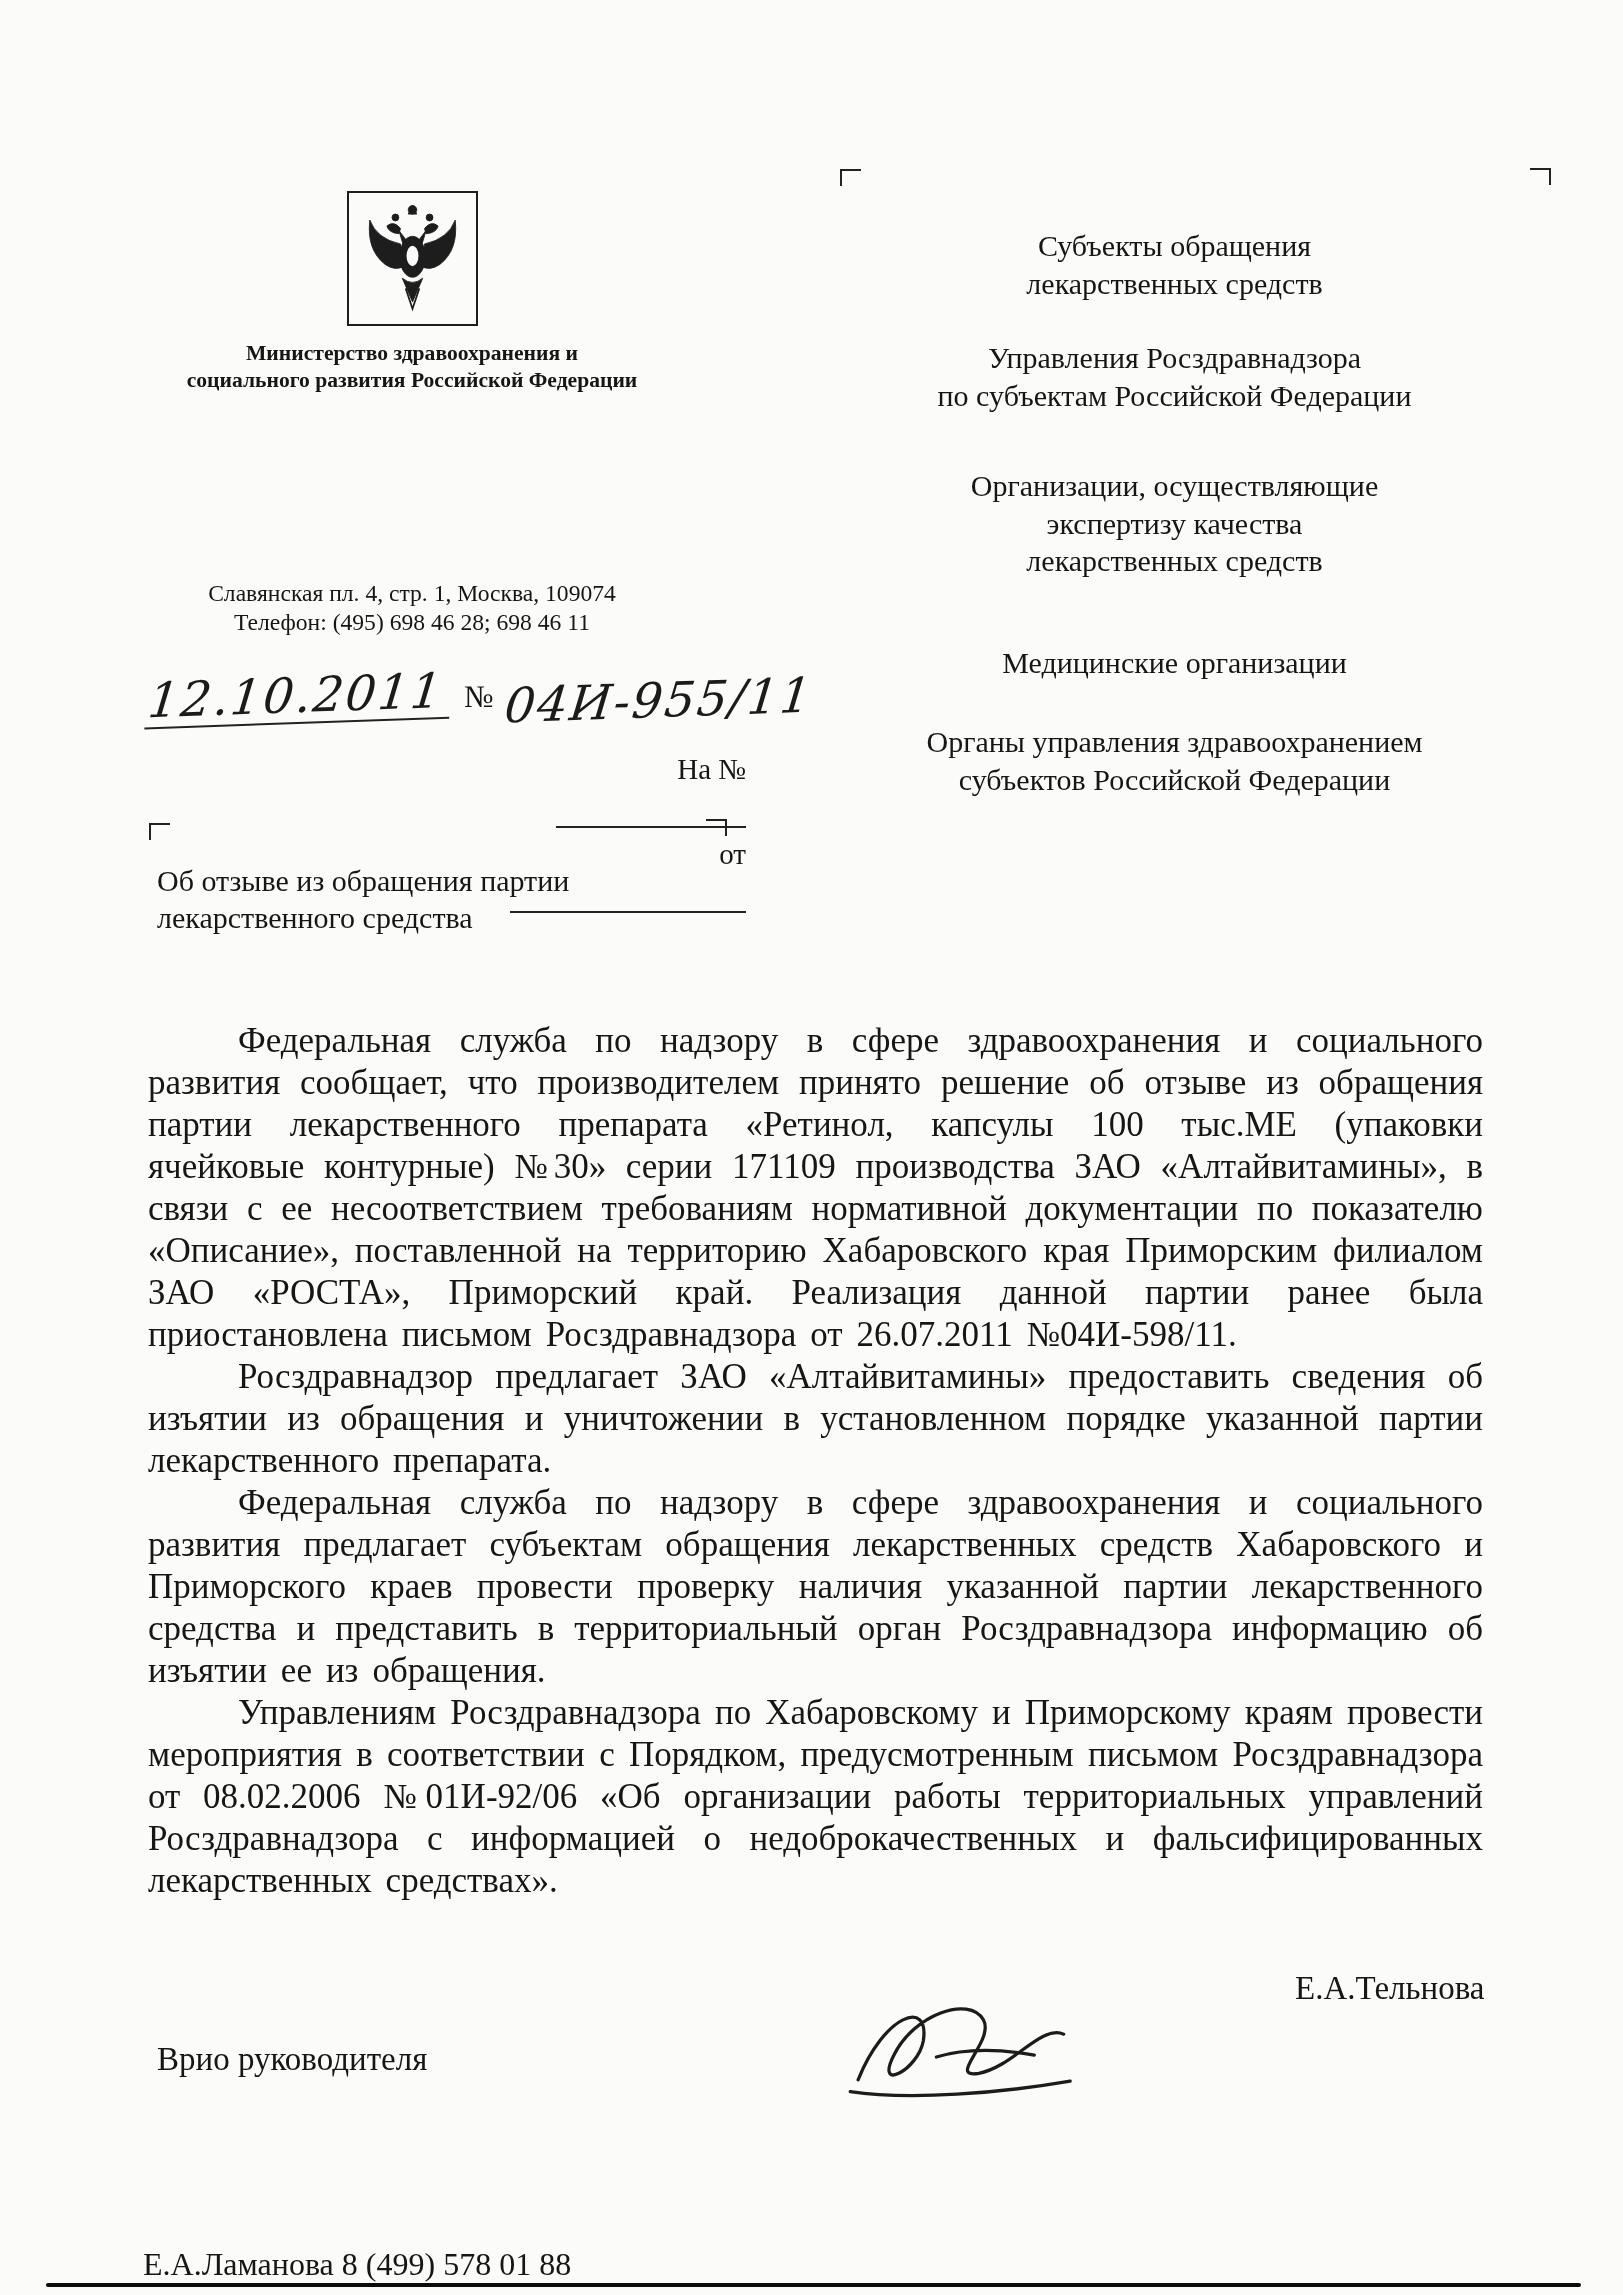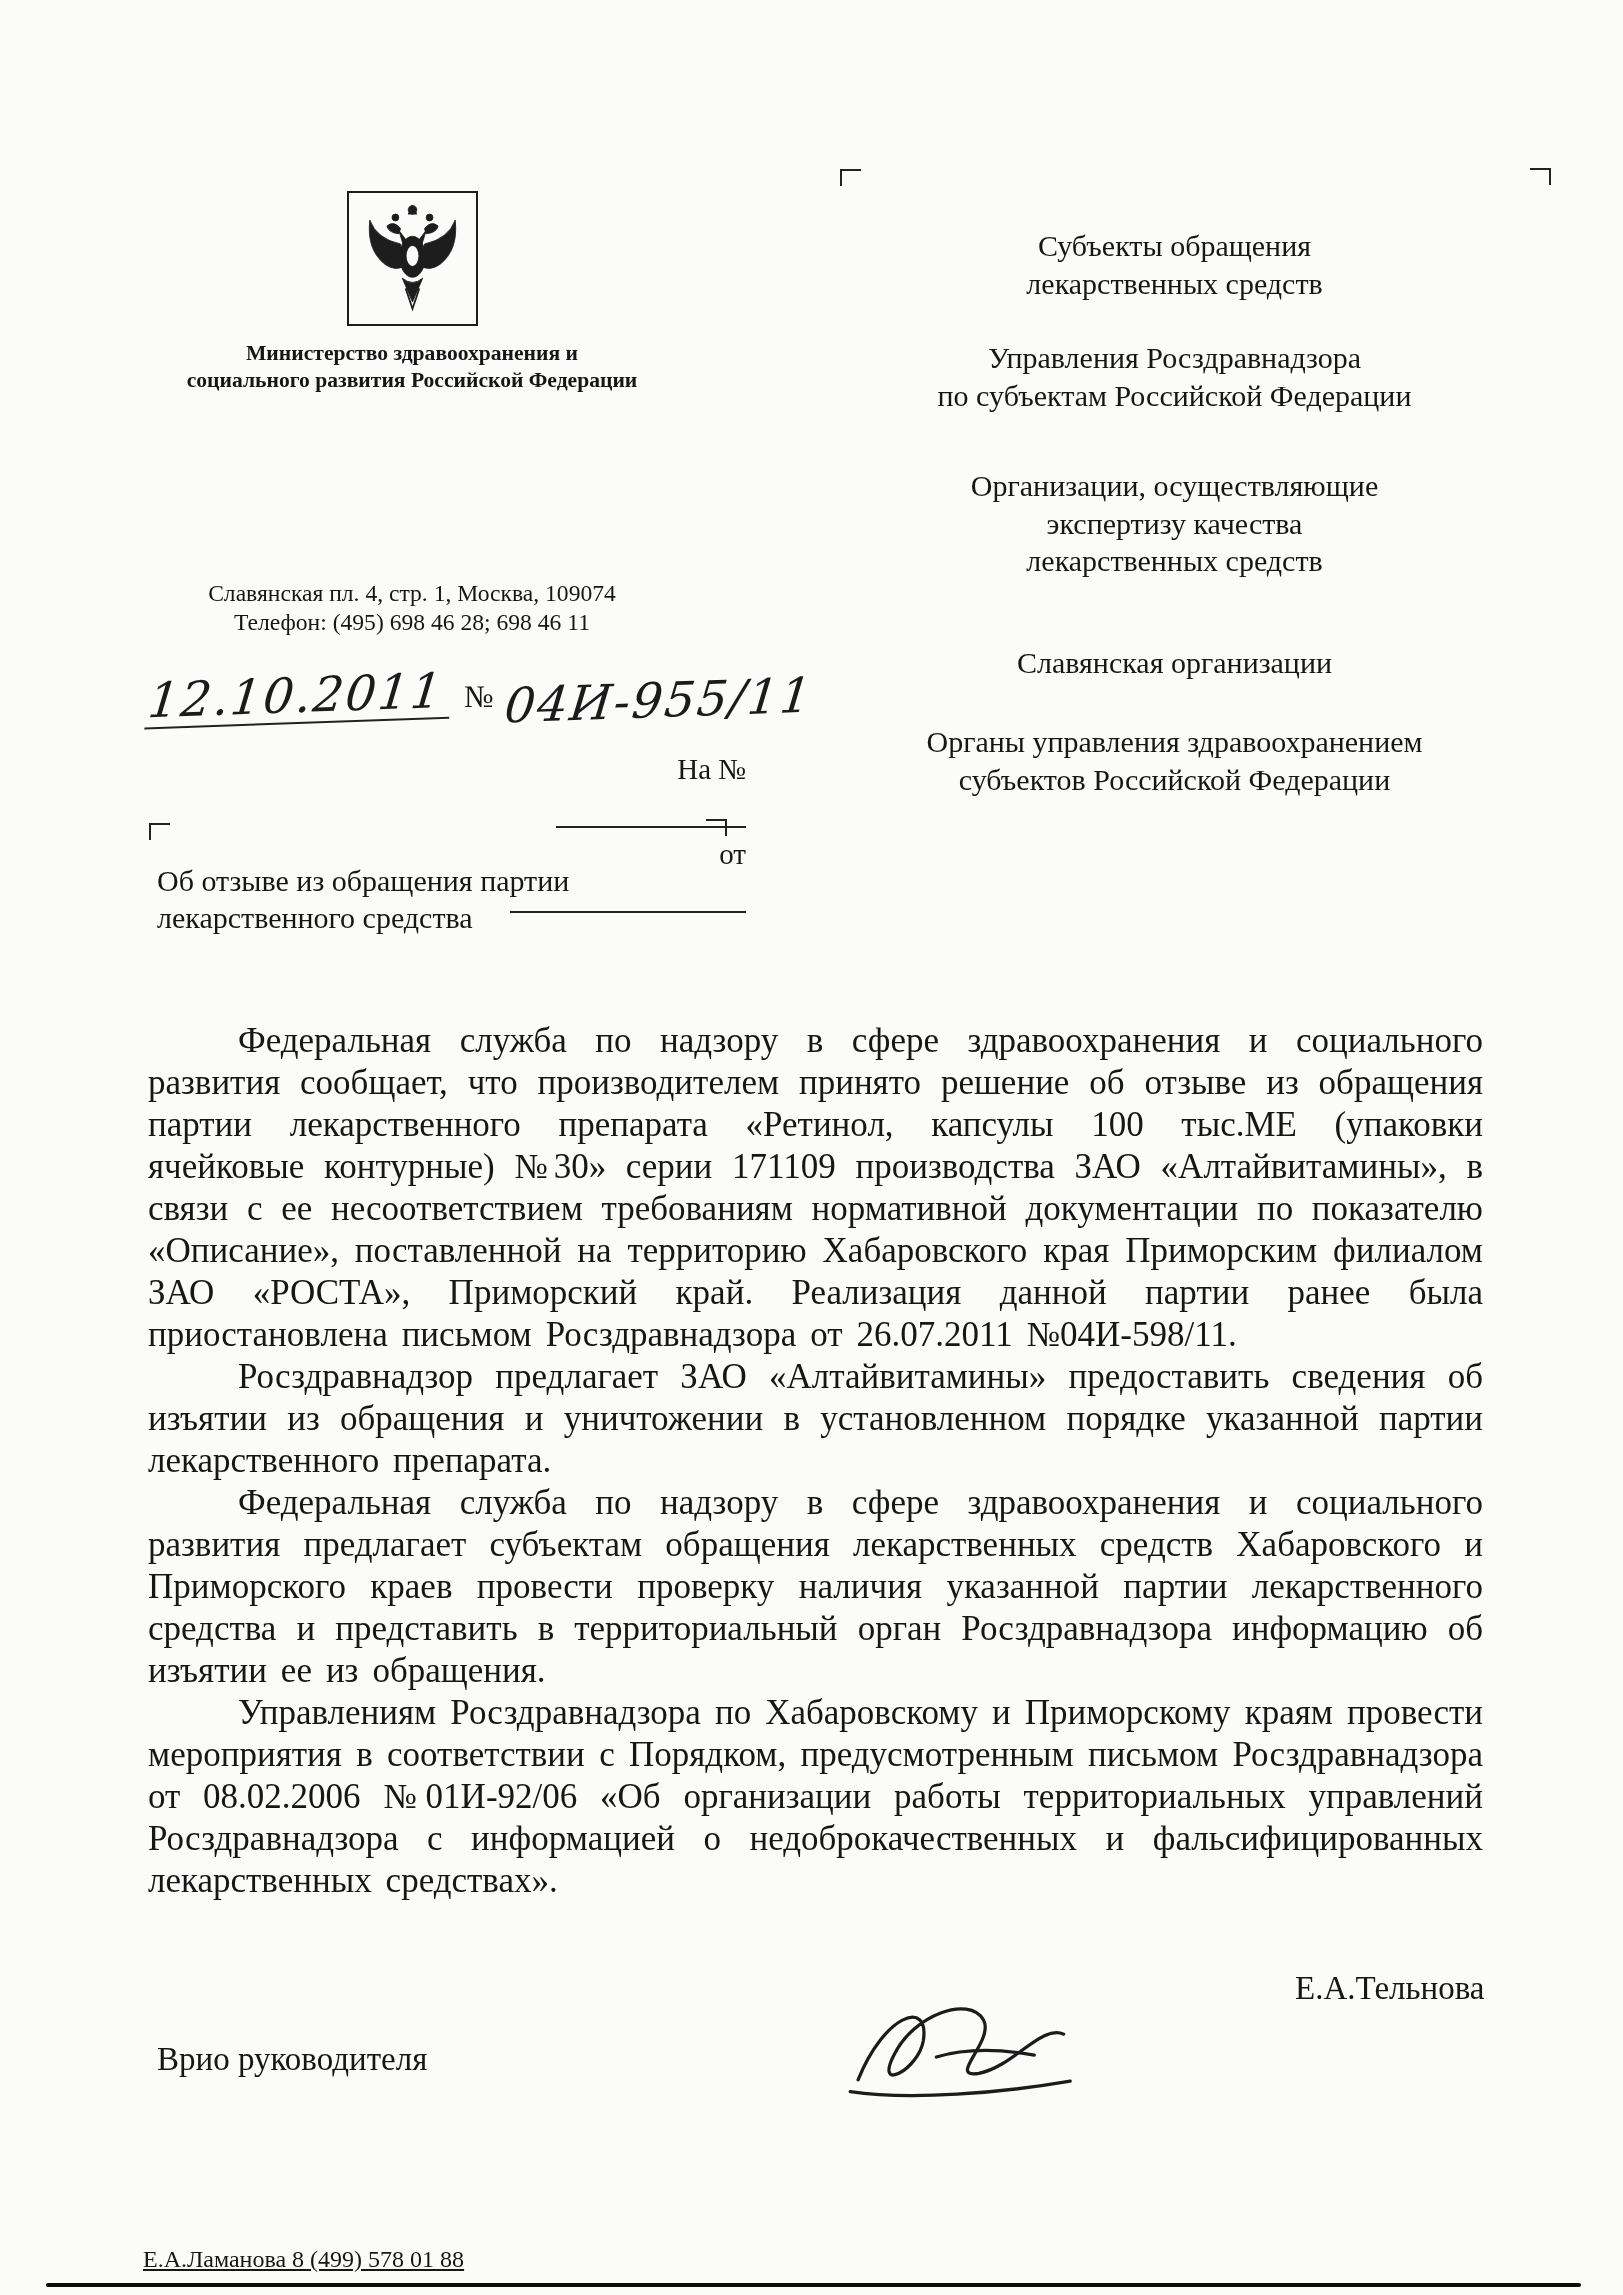--- a/index.html
+++ b/index.html
@@ -95,21 +95,21 @@
     word-spacing:5.2px;
   }
   .body-text p { text-indent:90px; margin:0; }
 
   
   .sign-title { left:157px; top:2041px; font-size:33px; }
   .sign-name  { left:1295px; top:1970px; font-size:33px; }
   .sign-scribble { left:838px; top:1995px; width:249px; height:124px; }
 
   
-  .executor { left:143px; top:2246px; font-size:24px;text-decoration:underline; }
+  .executor { left:143px; top:2246px; font-size:32px; }
 
   
   .scan-line {
     left:46px; top:2283px; width:1535px; height:3.9px;
     background:#0c0c0c; border-radius:2px;
   }
 </style>
 </head>
 <body>
 
@@ -170,21 +170,21 @@
   <div class="corner tl" style="left:840px; top:169px;"></div>
   <div class="corner tr" style="left:1530px; top:168px;"></div>
 
   <div class="abs recipient r1 pre">Субъекты обращения
 лекарственных средств</div>
   <div class="abs recipient r2 pre">Управления Росздравнадзора
 по субъектам Российской Федерации</div>
   <div class="abs recipient r3 pre">Организации, осуществляющие
 экспертизу качества
 лекарственных средств</div>
-  <div class="abs recipient r4 pre">Славянская организации</div>
+  <div class="abs recipient r4 pre">Медицинские организации</div>
   <div class="abs recipient r5 pre">Органы управления здравоохранением
 субъектов Российской Федерации</div>
 
   <div class="abs body-text">
     <p>Федеральная служба по надзору в сфере здравоохранения и социального развития сообщает, что производителем принято решение об отзыве из обращения партии лекарственного препарата «Ретинол, капсулы 100 тыс.МЕ (упаковки ячейковые контурные) №30» серии 171109 производства ЗАО «Алтайвитамины», в связи с ее несоответствием требованиям нормативной документации по показателю «Описание», поставленной на территорию Хабаровского края Приморским филиалом ЗАО «РОСТА», Приморский край. Реализация данной партии ранее была приостановлена письмом Росздравнадзора от 26.07.2011 №04И-598/11.</p>
     <p>Росздравнадзор предлагает ЗАО «Алтайвитамины» предоставить сведения об изъятии из обращения и уничтожении в установленном порядке указанной партии лекарственного препарата.</p>
     <p>Федеральная служба по надзору в сфере здравоохранения и социального развития предлагает субъектам обращения лекарственных средств Хабаровского и Приморского краев провести проверку наличия указанной партии лекарственного средства и представить в территориальный орган Росздравнадзора информацию об изъятии ее из обращения.</p>
     <p>Управлениям Росздравнадзора по Хабаровскому и Приморскому краям провести мероприятия в соответствии с Порядком, предусмотренным письмом Росздравнадзора от 08.02.2006 №01И-92/06 «Об организации работы территориальных управлений Росздравнадзора с информацией о недоброкачественных и фальсифицированных лекарственных средствах».</p>
   </div>
 

